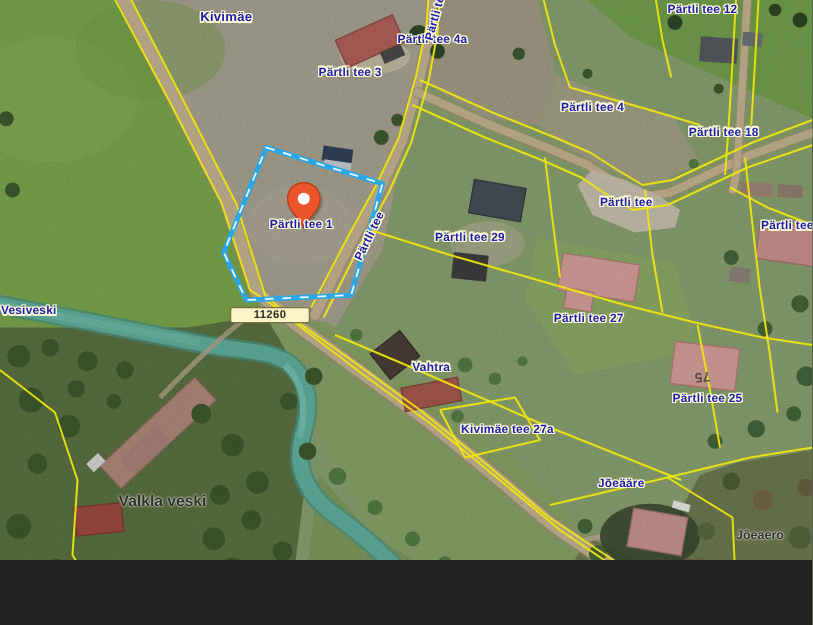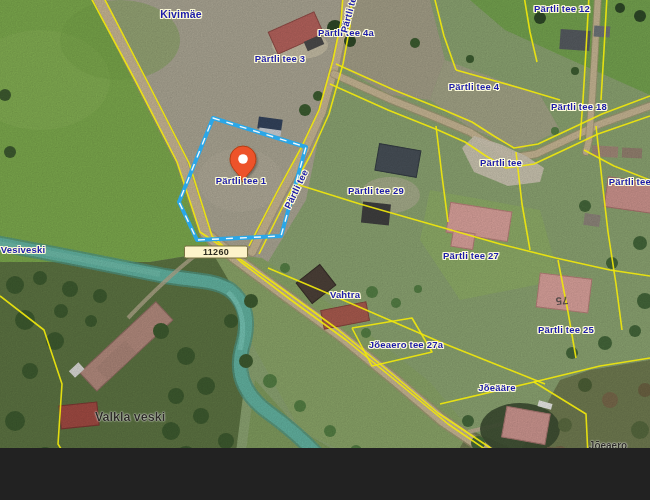--- a/index.html
+++ b/index.html
@@ -11,21 +11,21 @@
   .road{fill:none;stroke:#c6b593;stroke-linejoin:round;stroke-linecap:round;}
   #parcel{fill:none;stroke:var(--parcel-highlight,#2aa7e8);stroke-width:4;stroke-linejoin:round;}
   #parcel-dash{fill:none;stroke:#ffffff;stroke-width:1.4;stroke-dasharray:7 7;opacity:.92;stroke-linejoin:round;}
   .pin-body{fill:var(--pin-color,#ed5329);stroke:#b43d14;stroke-width:1;}
   .lbl{position:absolute;transform:translate(-50%,-50%);white-space:nowrap;
     font-weight:bold;font-size:9.5px;letter-spacing:.2px;color:var(--address-label-color,#1c1caa);
     text-shadow:-1px 0 0 #fdfbd8,1px 0 0 #fdfbd8,0 -1px 0 #fdfbd8,0 1px 0 #fdfbd8,
       -1px -1px 0 #fdfbd8,1px 1px 0 #fdfbd8,-1px 1px 0 #fdfbd8,1px -1px 0 #fdfbd8;}
   .place{position:absolute;transform:translate(-50%,-50%);white-space:nowrap;
     font-weight:bold;font-size:12.5px;color:var(--place-label-color,#2e2d28);
-    text-shadow:0 0 2px rgba(255,255,255,.85),0 0 1px rgba(255,255,255,.9);margin-top:16px;}
+    text-shadow:0 0 2px rgba(255,255,255,.85),0 0 1px rgba(255,255,255,.9);}
   .badge{position:absolute;transform:translate(-50%,-50%);background:var(--road-badge-bg,#fdf3c9);
     border:1.2px solid #777040;border-radius:2px;padding:0 18px;font-weight:bold;font-size:9px;
     color:#2e2c20;letter-spacing:.3px;line-height:11px;}
   .roofnum{position:absolute;transform:translate(-50%,-50%) rotate(174deg);font-weight:bold;
     font-size:11px;color:#3a3a3a;opacity:.8;}
 </style>
 </head>
 <body>
 
 <div id="viewport">
@@ -236,22 +236,22 @@
   <div class="lbl" style="left:474px;top:86px">Pärtli tee 4</div>
   <div class="lbl" style="left:579px;top:106px">Pärtli tee 18</div>
   <div class="lbl" style="left:349px;top:12px;transform:translate(-50%,-50%) rotate(-75deg)">Pärtli tee</div>
   <div class="lbl" style="left:296px;top:189px;transform:translate(-50%,-50%) rotate(-64deg)">Pärtli tee</div>
   <div class="lbl" style="left:501px;top:162px">Pärtli tee</div>
   <div class="lbl" style="left:241px;top:180px">Pärtli tee 1</div>
   <div class="lbl" style="left:376px;top:190px">Pärtli tee 29</div>
   <div class="lbl" style="left:634px;top:181px">Pärtli tee 2</div>
   <div class="lbl" style="left:471px;top:255px">Pärtli tee 27</div>
   <div class="lbl" style="left:345px;top:294px">Vahtra</div>
-  <div class="lbl" style="left:406px;top:344px">Jõeaero tee 27a</div>
-  <div class="lbl" style="left:566px;top:329px">Pärtli tee 25</div>
+  <div class="lbl" style="left:406px;top:344px">Kivimäe tee 27a</div>
+  <div class="lbl" style="left:566px;top:319px">Pärtli tee 25</div>
   <div class="roofnum" style="left:562px;top:301px">75</div>
   <div class="lbl" style="left:23px;top:249px">Vesiveski</div>
   <div class="place" style="left:130px;top:401px">Valkla veski</div>
   <div class="lbl" style="left:497px;top:387px">Jõeääre</div>
   <div class="place" style="left:608px;top:429px;font-size:10px">Jõeaero</div>
   <div class="place" style="left:14px;top:470px;font-size:12px">iveski</div>
   <div class="badge" style="left:216px;top:252px">11260</div>
 </div>
 
 </body></html>

